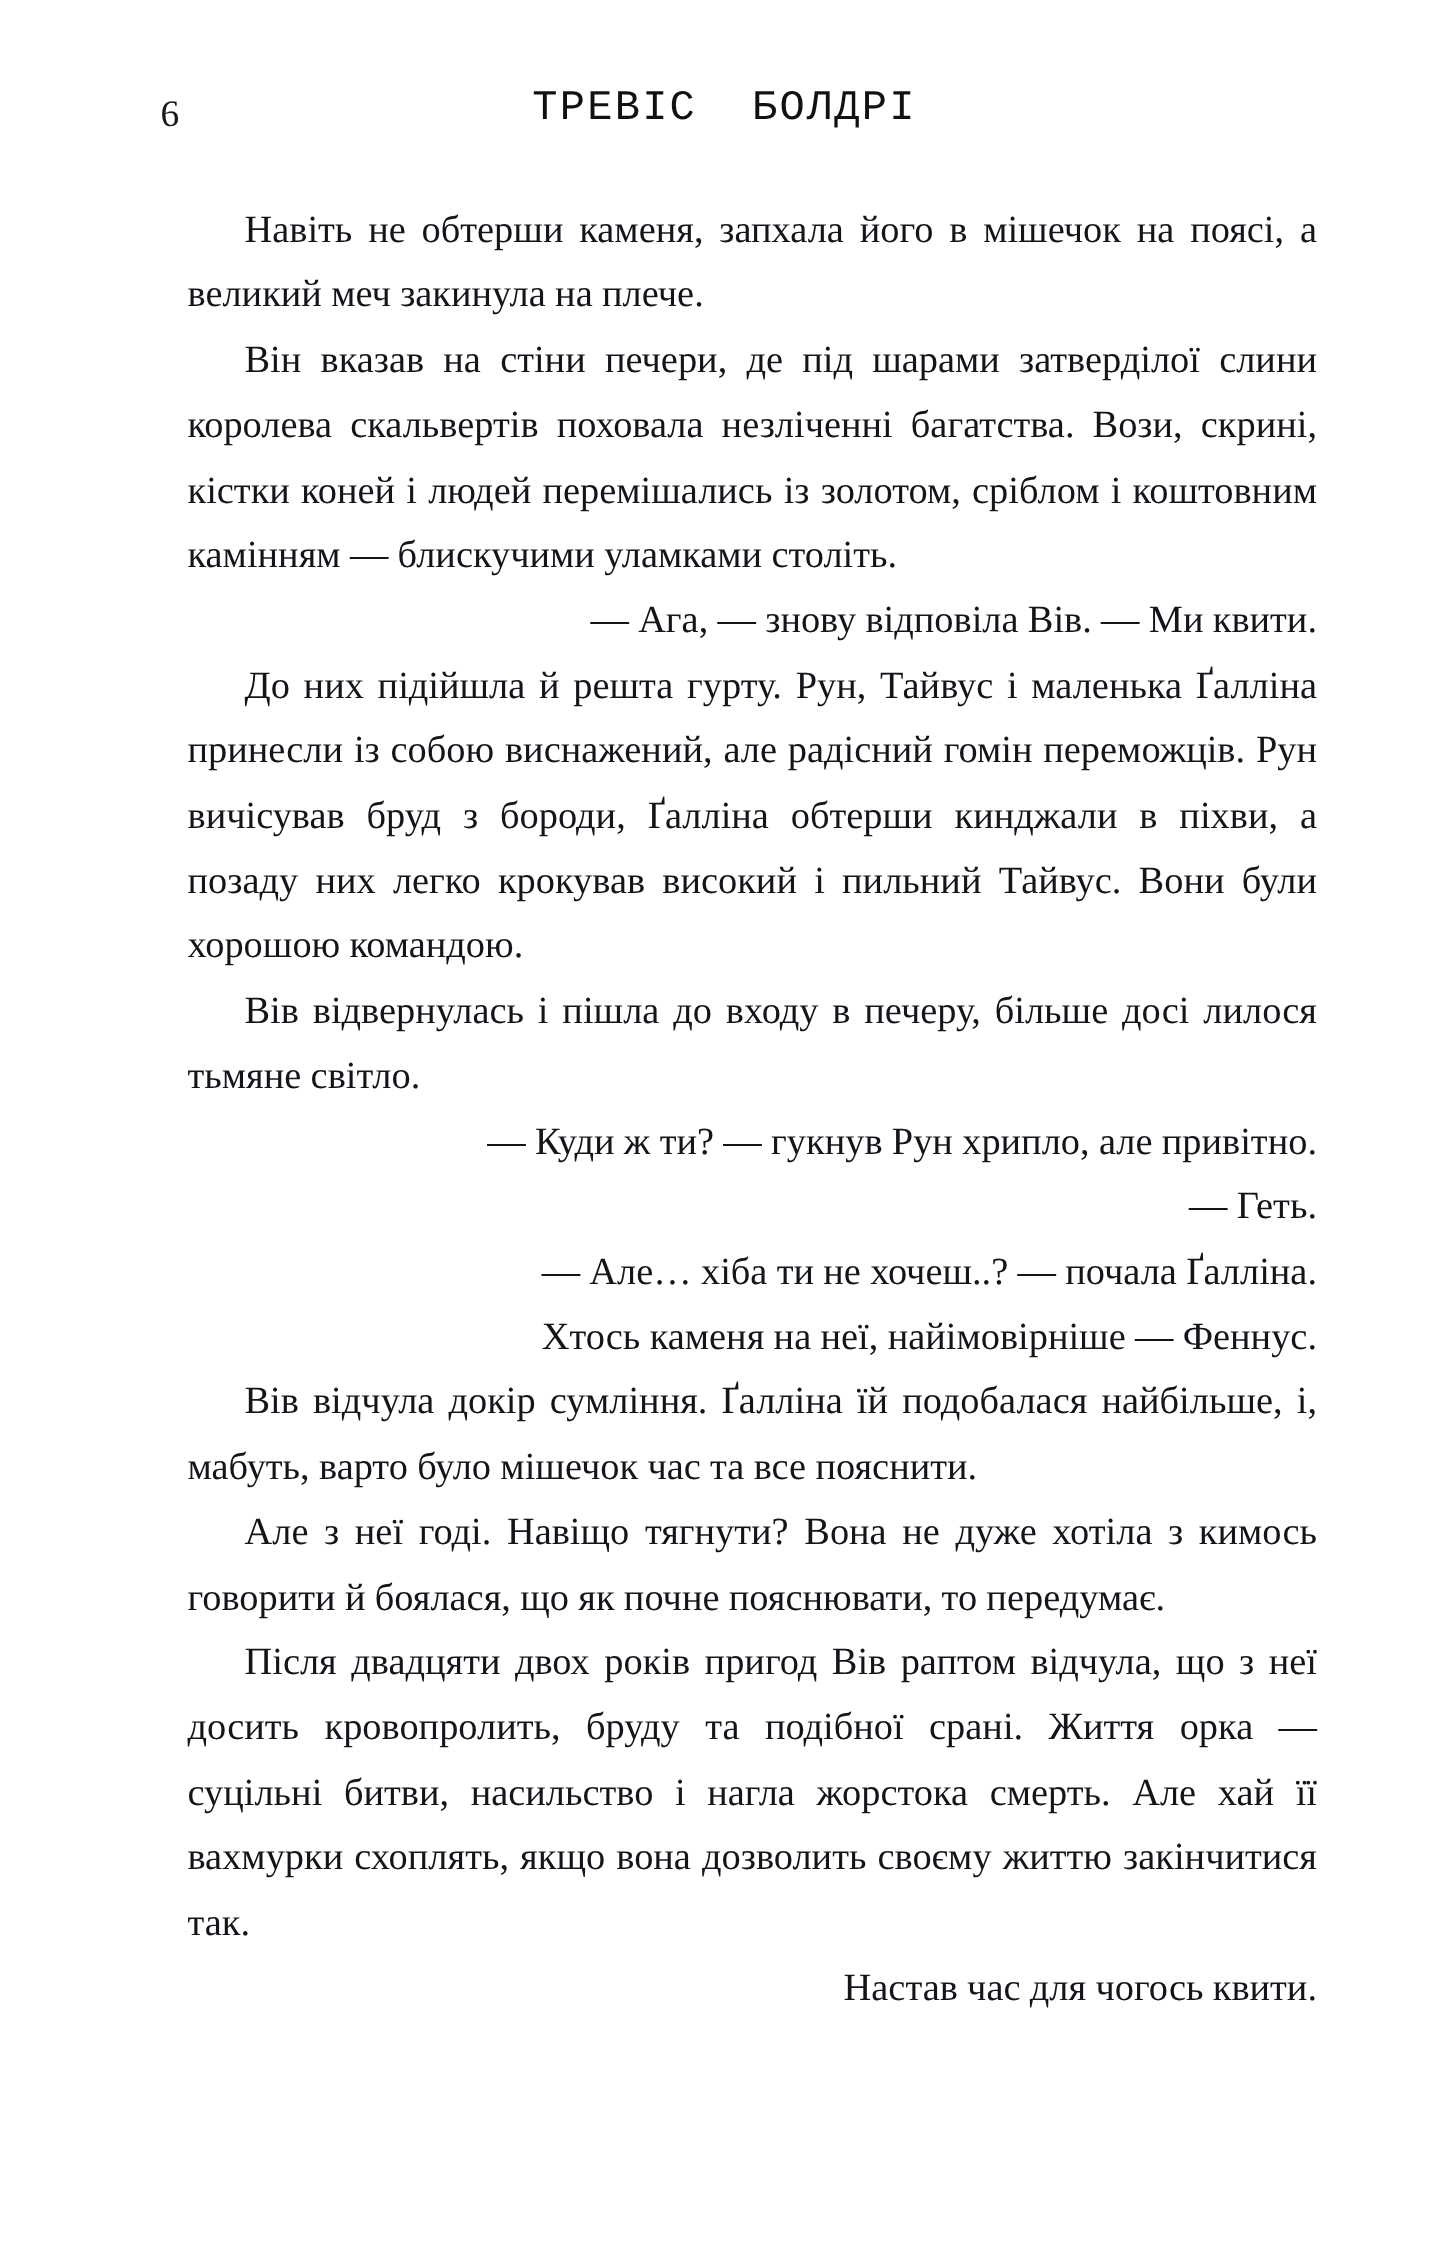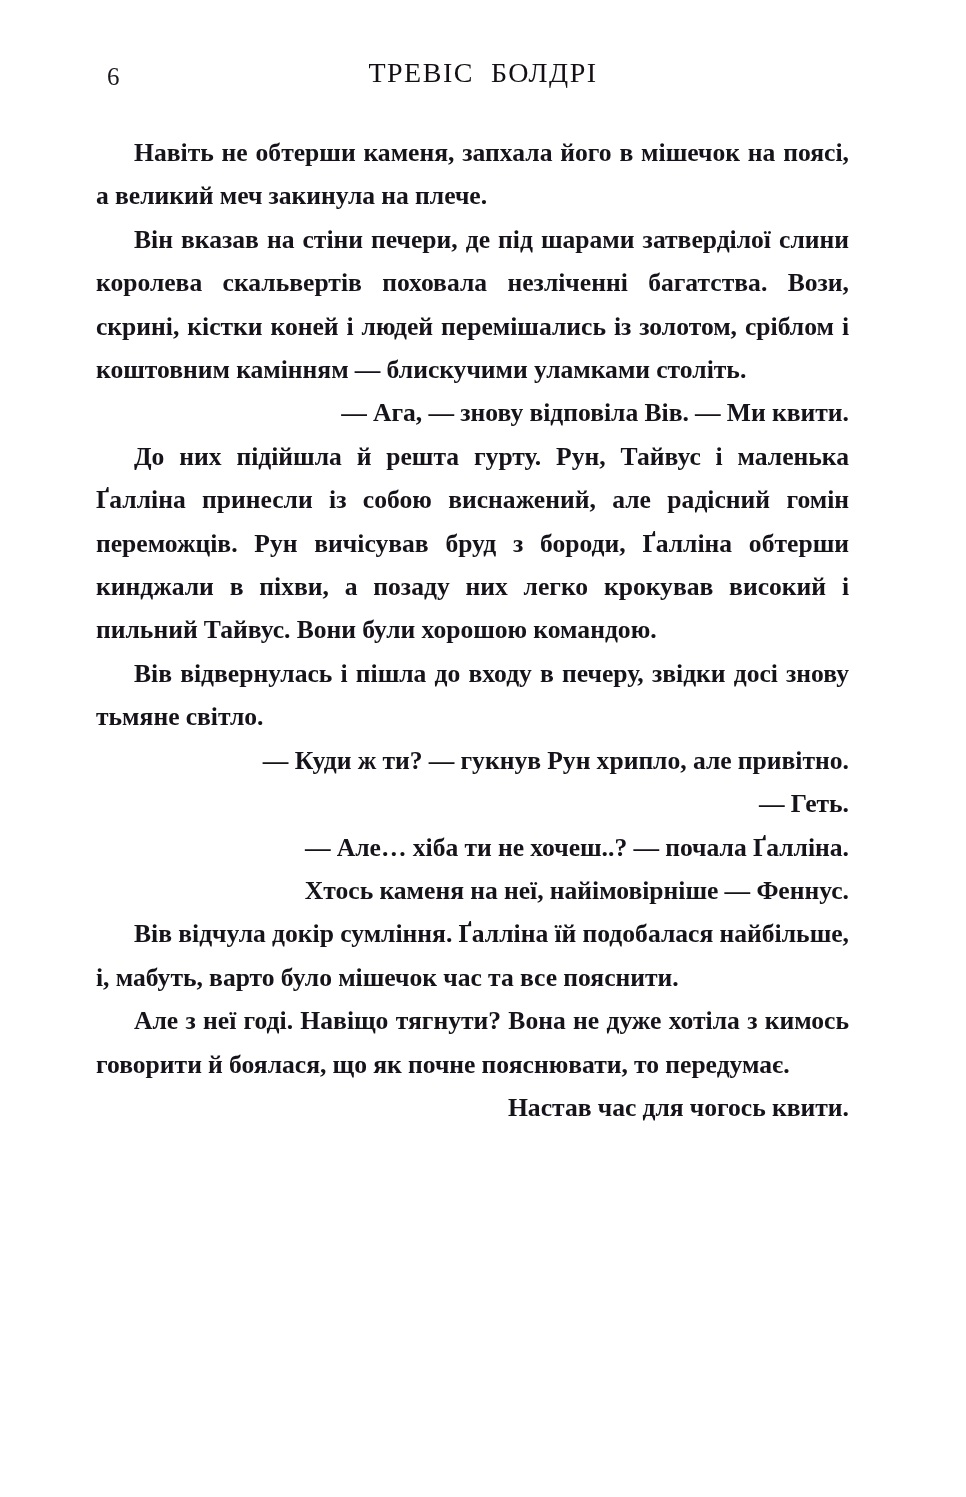--- a/index.html
+++ b/index.html
@@ -42,31 +42,30 @@
   .head-title {
     position: absolute;
     left: 0;
     right: 0;
     top: 0;
     text-align: center;
     font-size: 28px;
     line-height: 1.1;
     letter-spacing: 1.5px;
     color: #140f14;
-    font-family: Liberation Serif, serif;
+    font-family: Liberation Mono, monospace;
     white-space: pre;
   }
 
   
   .textblock {
     position: absolute;
-    left: 96px;
+    left: 125px;
     top: 131px;
     width: 753px;
-    font-weight: bold;
   }
 
   .para {
     margin: 0;
     font-size: 25.6px;
     line-height: 43.4px;
     text-align: justify;
     text-justify: inter-word;
     text-indent: 38px;
     hyphens: manual;
@@ -87,23 +86,24 @@
   <div class="running-head">
     <div class="folio">6</div>
     <div class="head-title">ТРЕВІС  БОЛДРІ</div>
   </div>
 
   <div class="textblock">
       <p class="para">Навіть не обтерши каменя, запхала його в мішечок на поясі, а великий меч закинула на плече.</p>
       <p class="para">Він вказав на стіни печери, де під шарами затверділої слини королева скальвертів поховала незліченні багатства. Вози, скрині, кістки коней і людей перемішались із золотом, сріблом і коштовним камінням — блискучими уламками століть.</p>
       <p class="para short">— Ага, — знову відповіла Вів. — Ми квити.</p>
       <p class="para">До них підійшла й решта гурту. Рун, Тайвус і маленька Ґалліна принесли із собою виснажений, але радісний гомін переможців. Рун вичісував бруд з бороди, Ґалліна обтерши кинджали в піхви, а позаду них легко крокував високий і пильний Тайвус. Вони були хорошою командою.</p>
-      <p class="para">Вів відвернулась і пішла до входу в печеру, звідки досі знову тьмяне світло.</p>
+      <p class="para">Вів відвернулась і пішла до входу в печеру, більше досі лилося тьмяне світло.</p>
       <p class="para short">— Куди ж ти? — гукнув Рун хрипло, але привітно.</p>
       <p class="para short">— Геть.</p>
       <p class="para short">— Але… хіба ти не хочеш..? — почала Ґалліна.</p>
       <p class="para short">Хтось каменя на неї, найімовірніше — Феннус.</p>
       <p class="para">Вів відчула докір сумління. Ґалліна їй подобалася найбільше, і, мабуть, варто було мішечок час та все пояснити.</p>
       <p class="para">Але з неї годі. Навіщо тягнути? Вона не дуже хотіла з кимось говорити й боялася, що як почне пояснювати, то передумає.</p>
+      <p class="para">Після двадцяти двох років пригод Вів раптом відчула, що з неї досить кровопролить, бруду та подібної срані. Життя орка — суцільні битви, насильство і нагла жорстока смерть. Але хай її вахмурки схоплять, якщо вона дозволить своєму життю закінчитися так.</p>
       <p class="para short">Настав час для чогось квити.</p>
     </div>
 
 </div>
 
 </body></html>

